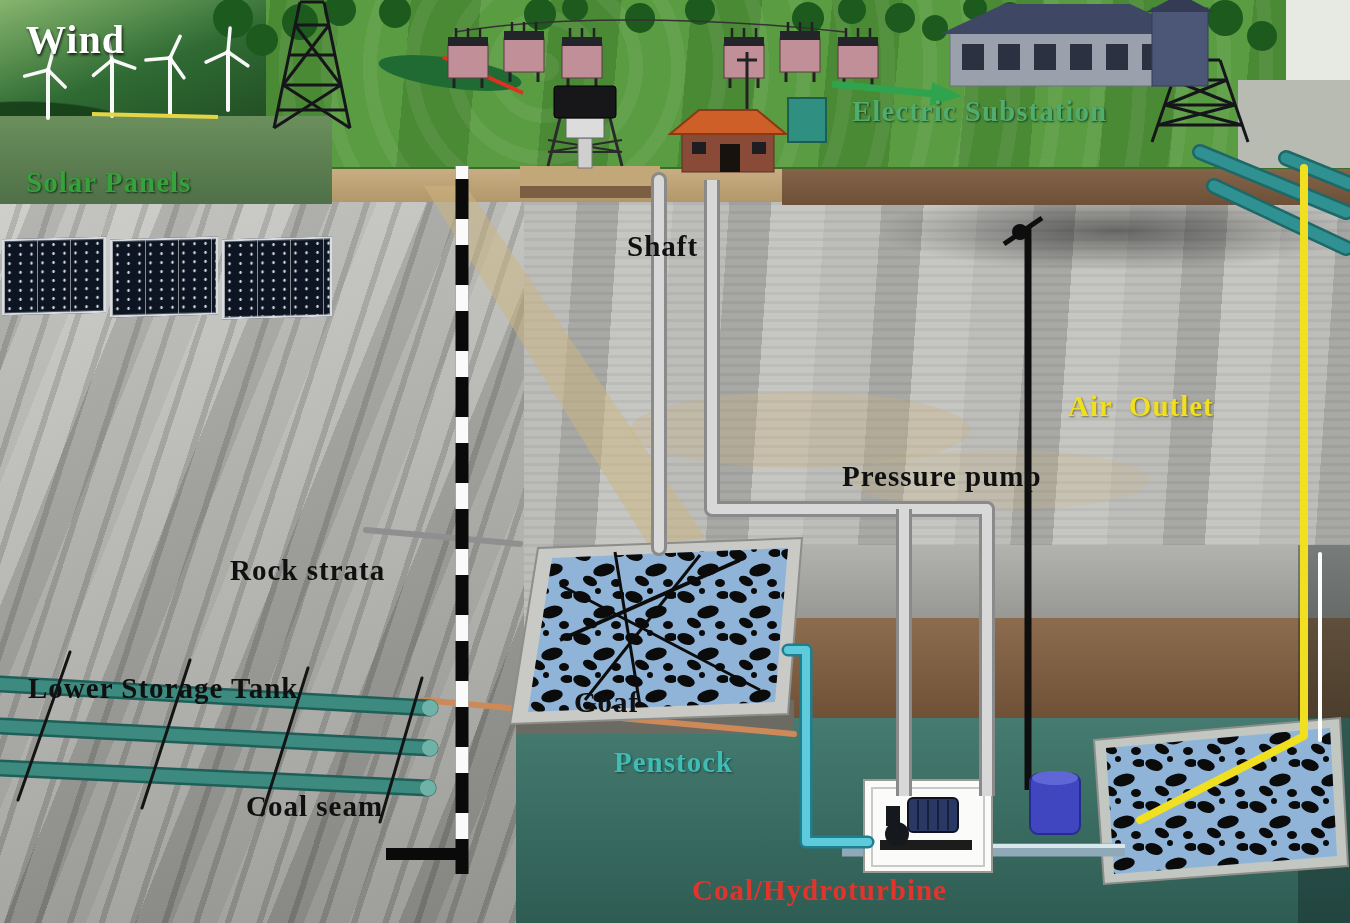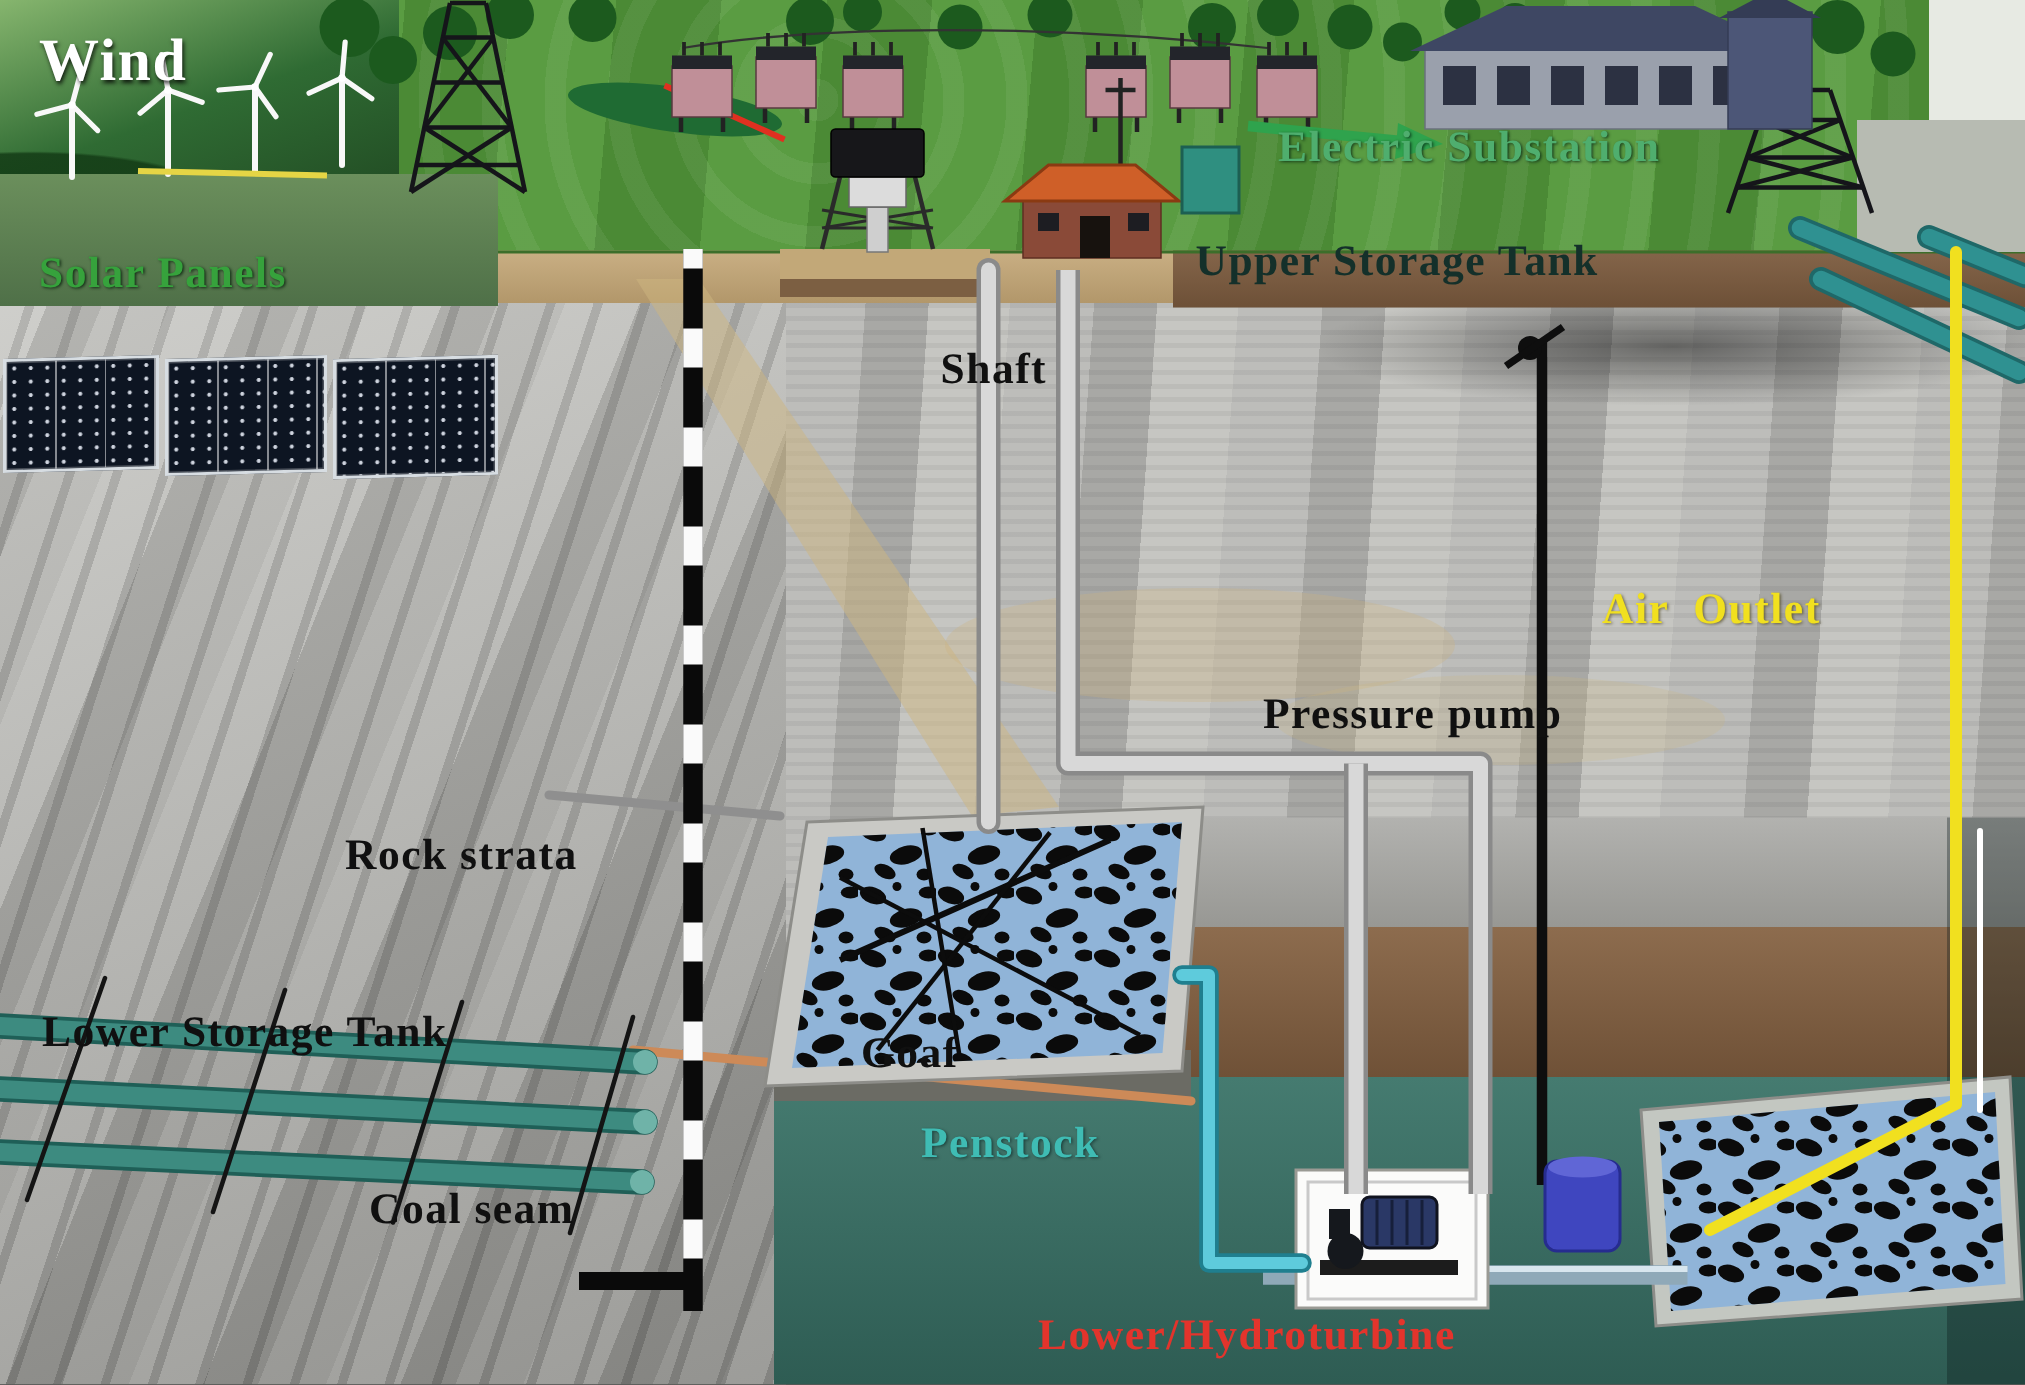--- a/index.html
+++ b/index.html
@@ -65,21 +65,21 @@
   .sp3{left:222px;width:106px;height:76px;}
   
   .overlay{left:0;top:0;width:1350px;height:923px;z-index:5;}
   
   .label{
     position:absolute;z-index:9;font-weight:bold;font-size:29px;letter-spacing:1px;
     white-space:pre;color:#101010;
   }
   .lbl-wind{left:26px;top:16px;font-size:40px;color:#ffffff;text-shadow:1px 2px 3px rgba(0,0,0,.8);}
   .lbl-solar{left:26px;top:166px;color:#36a23c;text-shadow:1px 1px 2px rgba(5,30,10,.8);}
-  .lbl-substation{left:852px;top:82px;color:#4fae6e;text-shadow:1px 1px 2px rgba(0,30,15,.7);}
+  .lbl-substation{left:852px;top:95px;color:#4fae6e;text-shadow:1px 1px 2px rgba(0,30,15,.7);}
   .lbl-upper-tank{left:797px;top:158px;color:#14302a;}
   .lbl-shaft{left:627px;top:230px;}
   .lbl-air-outlet{left:1068px;top:390px;color:#f1e01f;text-shadow:1px 1px 2px rgba(60,50,0,.6);}
   .lbl-pressure-pump{left:842px;top:460px;}
   .lbl-rock-strata{left:230px;top:554px;}
   .lbl-lower-tank{left:28px;top:628px;margin-top:44px;}
   .lbl-goaf{left:546px;top:686px;margin-left:28px;}
   .lbl-penstock{left:614px;top:746px;color:#3fbcb4;text-shadow:1px 1px 2px rgba(0,25,25,.55);}
   .lbl-coal-seam{left:246px;top:790px;}
   .lbl-pump{left:692px;top:874px;color:#e3342c;}
@@ -436,24 +436,23 @@
     </g>
 
     <g>
       <line x1="92" y1="114" x2="218" y2="117" stroke="#e5d545" stroke-width="4"></line>
     </g>
   </svg>
 
   <div class="label lbl-wind">Wind</div>
   <div class="label lbl-solar">Solar Panels</div>
   <div class="label lbl-substation">Electric Substation</div>
-  <div class="label lbl-upper-tank">Upper Storage Tank</div>
   <div class="label lbl-shaft">Shaft</div>
   <div class="label lbl-air-outlet">Air  Outlet</div>
   <div class="label lbl-pressure-pump">Pressure pump</div>
   <div class="label lbl-rock-strata">Rock strata</div>
   <div class="label lbl-lower-tank">Lower Storage Tank</div>
   <div class="label lbl-goaf">Goaf</div>
   <div class="label lbl-penstock">Penstock</div>
   <div class="label lbl-coal-seam">Coal seam</div>
-  <div class="label lbl-pump">Lower/Hydroturbine</div>
+  <div class="label lbl-pump">Coal/Hydroturbine</div>
 
 </div>
 
 </body></html>

